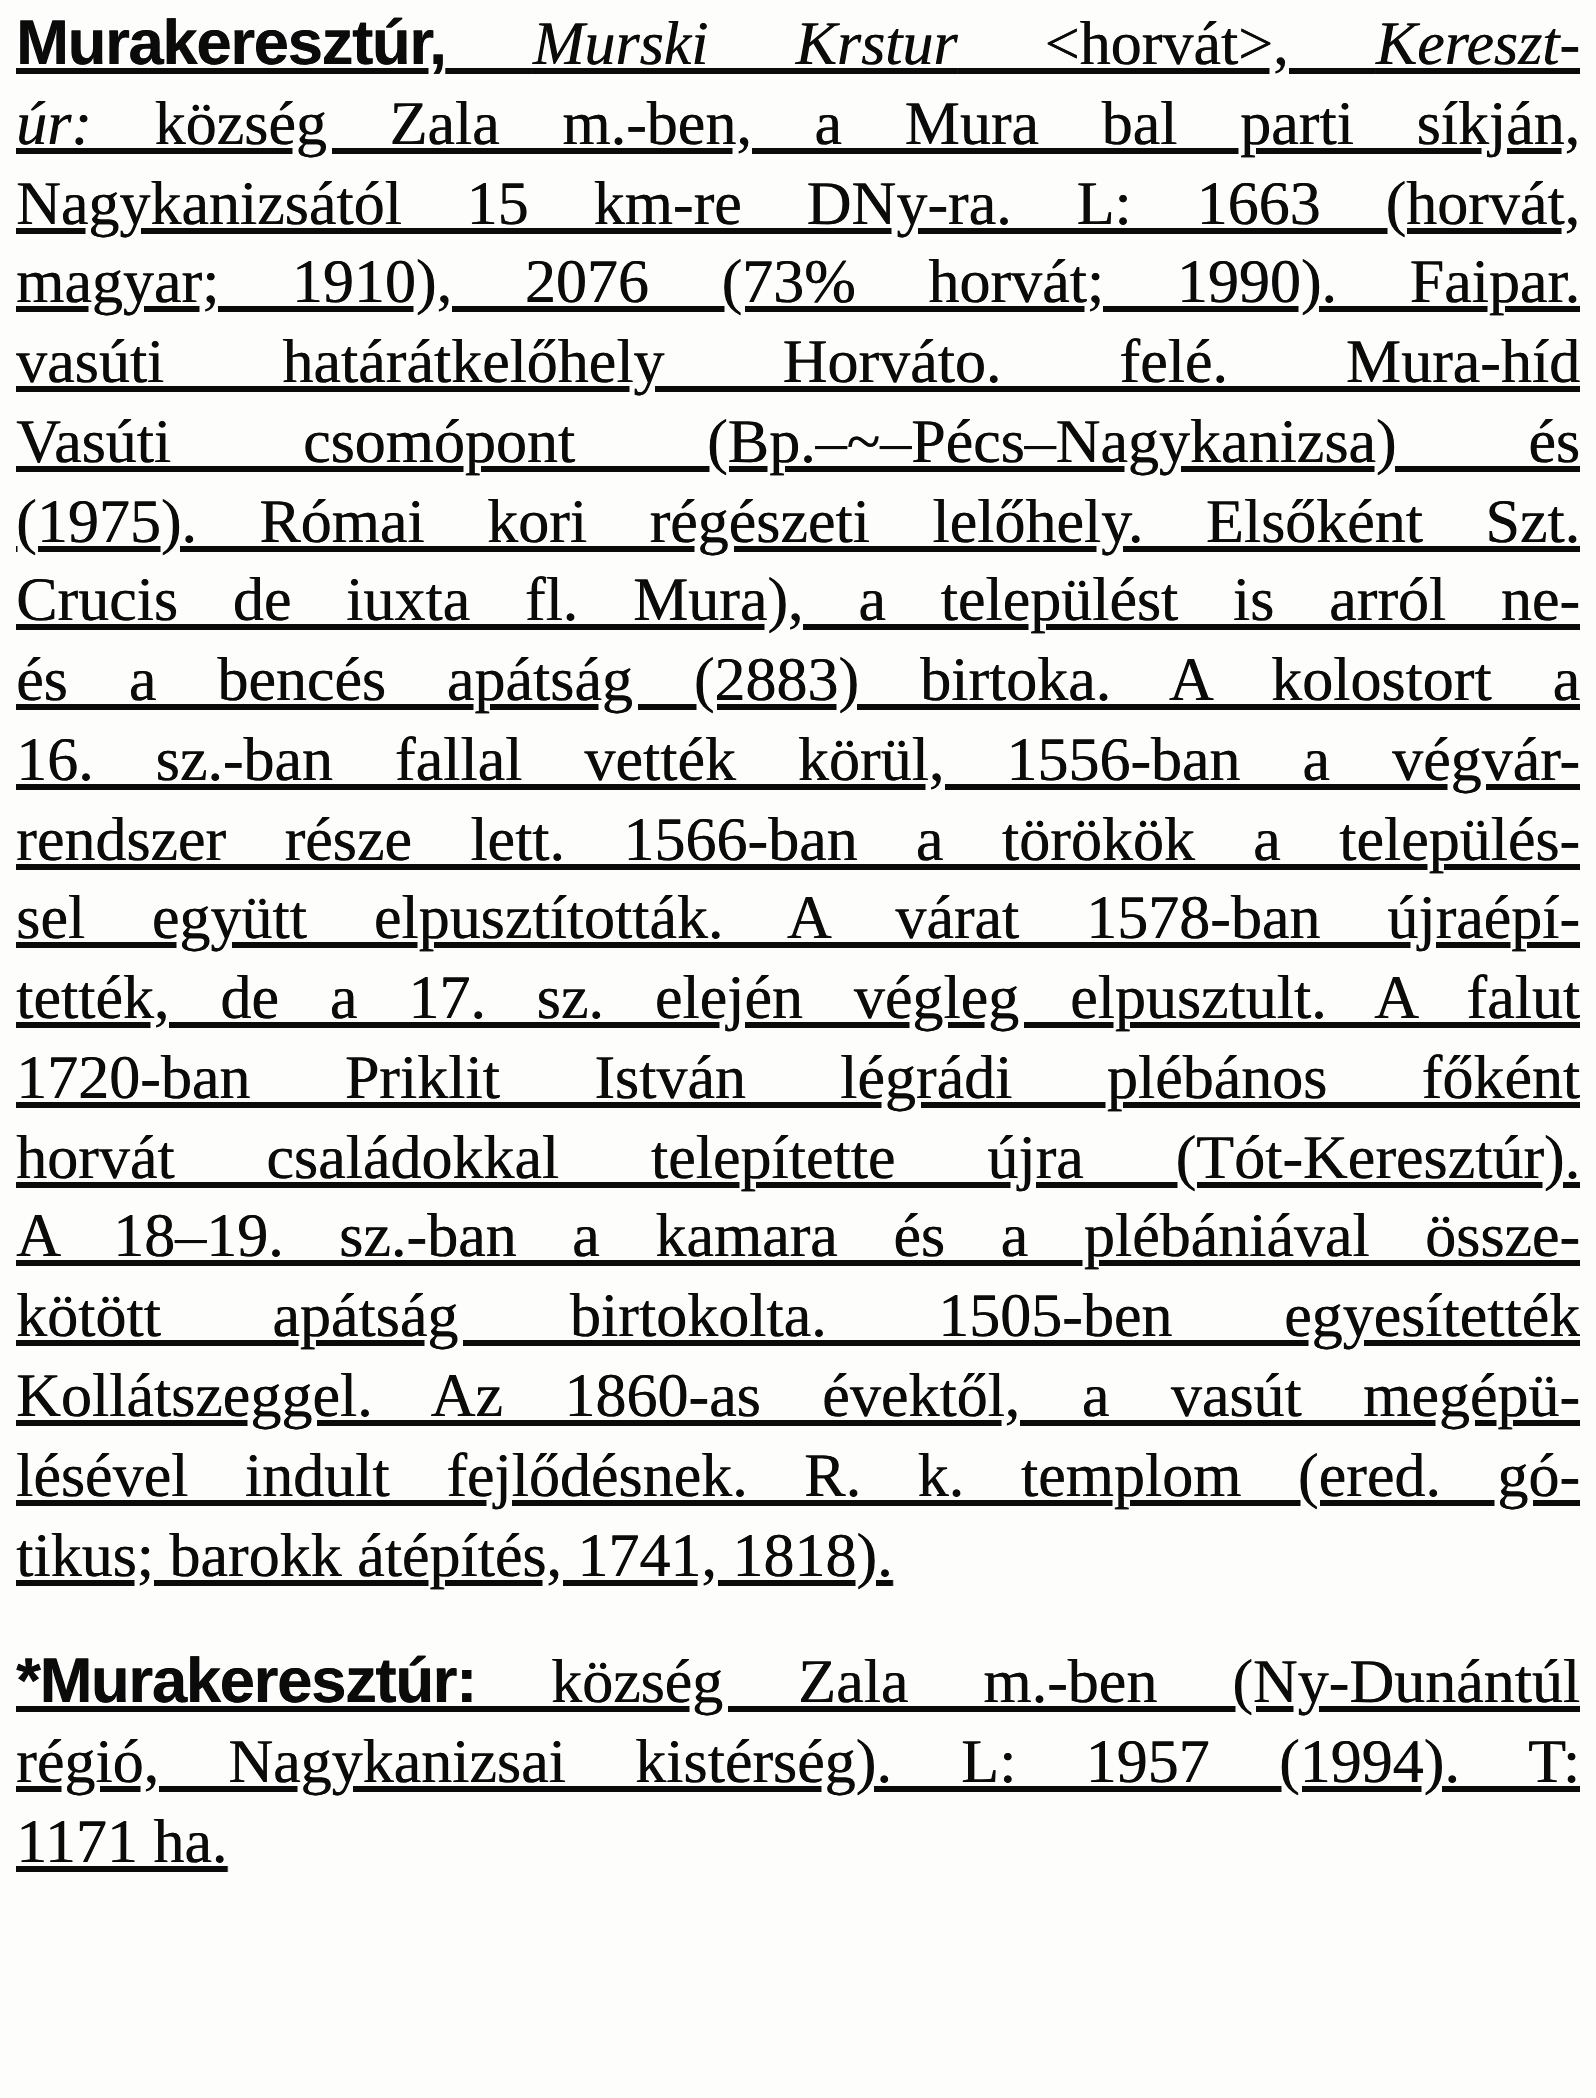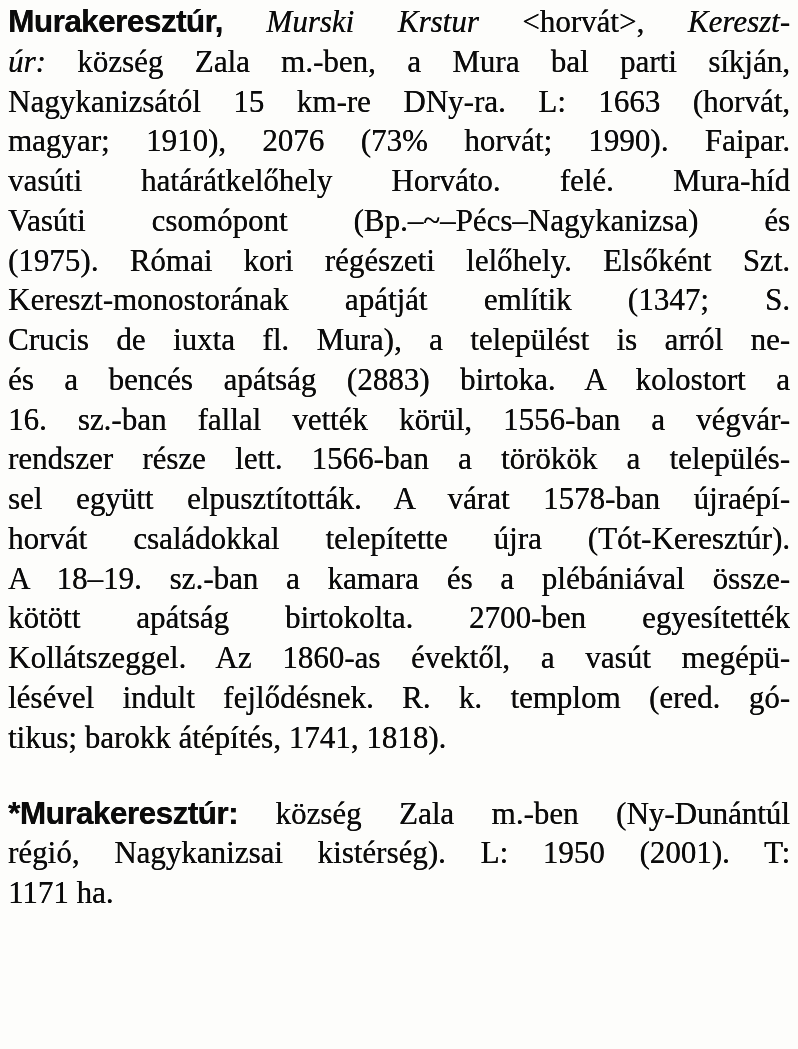--- a/index.html
+++ b/index.html
@@ -10,26 +10,27 @@
     width: 798px;
     height: 1049px;
     overflow: hidden;
     font-family: "Liberation Serif", "DejaVu Serif", serif;
   }
   .page {
     box-sizing: border-box;
     width: 798px;
     height: 1049px;
     padding: 2px 8px 4px 8px;
+    text-decoration: underline;
   }
   .entry {
     width: 782px;
   }
   .entry + .entry {
-    margin-top: 36px;
+    margin-top: 24px;
   }
   .line {
     height: 39.77px;
     line-height: 39.77px;
     font-size: 31px;
     text-align: justify;
     text-align-last: justify;
     overflow: hidden;
     white-space: normal;
     text-shadow: 0.25px 0 0 currentColor;
@@ -56,31 +57,32 @@
 
 <div class="page" style="background-color: rgb(253, 253, 251); color: rgb(11, 11, 11);">
     <div class="entry">
       <div class="line"><span class="seg-headword">Murakeresztúr,</span><span class="seg-regular"> </span><span class="seg-italic">Murski Krstur</span><span class="seg-regular"> &lt;horvát&gt;, </span><span class="seg-italic">Kereszt-</span></div>
       <div class="line"><span class="seg-italic">úr:</span><span class="seg-regular"> község Zala m.-ben, a Mura bal parti síkján,</span></div>
       <div class="line"><span class="seg-regular">Nagykanizsától 15 km-re DNy-ra. L: 1663 (horvát,</span></div>
       <div class="line"><span class="seg-regular">magyar; 1910), 2076 (73% horvát; 1990). Faipar.</span></div>
       <div class="line"><span class="seg-regular">vasúti határátkelőhely Horváto. felé. Mura-híd</span></div>
       <div class="line"><span class="seg-regular">Vasúti csomópont (Bp.–~–Pécs–Nagykanizsa) és</span></div>
       <div class="line"><span class="seg-regular">(1975). Római kori régészeti lelőhely. Elsőként Szt.</span></div>
-      <div class="line"><span class="seg-regular">Kereszt-monostorának apátját említik (1347; S.</span></div>
       <div class="line"><span class="seg-regular">Crucis de iuxta fl. Mura), a települést is arról ne-</span></div>
       <div class="line"><span class="seg-regular">és a bencés apátság (2883) birtoka. A kolostort a</span></div>
       <div class="line"><span class="seg-regular">16. sz.-ban fallal vették körül, 1556-ban a végvár-</span></div>
       <div class="line"><span class="seg-regular">rendszer része lett. 1566-ban a törökök a település-</span></div>
       <div class="line"><span class="seg-regular">sel együtt elpusztították. A várat 1578-ban újraépí-</span></div>
+      <div class="line"><span class="seg-regular">tették, de a 17. sz. elején végleg elpusztult. A falut</span></div>
+      <div class="line"><span class="seg-regular">1720-ban Priklit István légrádi plébános főként</span></div>
       <div class="line"><span class="seg-regular">horvát családokkal telepítette újra (Tót-Keresztúr).</span></div>
       <div class="line"><span class="seg-regular">A 18–19. sz.-ban a kamara és a plébániával össze-</span></div>
-      <div class="line"><span class="seg-regular">kötött apátság birtokolta. 2700-ben egyesítették</span></div>
+      <div class="line"><span class="seg-regular">kötött apátság birtokolta. 1505-ben egyesítették</span></div>
       <div class="line"><span class="seg-regular">Kollátszeggel. Az 1860-as évektől, a vasút megépü-</span></div>
       <div class="line"><span class="seg-regular">lésével indult fejlődésnek. R. k. templom (ered. gó-</span></div>
       <div class="line last"><span class="seg-regular">tikus; barokk átépítés, 1741, 1818).</span></div>
     </div>
     <div class="entry">
       <div class="line"><span class="seg-headword">*Murakeresztúr:</span><span class="seg-regular"> község Zala m.-ben (Ny-Dunántúl</span></div>
-      <div class="line"><span class="seg-regular">régió, Nagykanizsai kistérség). L: 1950 (2001). T:</span></div>
+      <div class="line"><span class="seg-regular">régió, Nagykanizsai kistérség). L: 1957 (1994). T:</span></div>
       <div class="line last"><span class="seg-regular">1171 ha.</span></div>
     </div>
   </div>
 
 </body></html>

